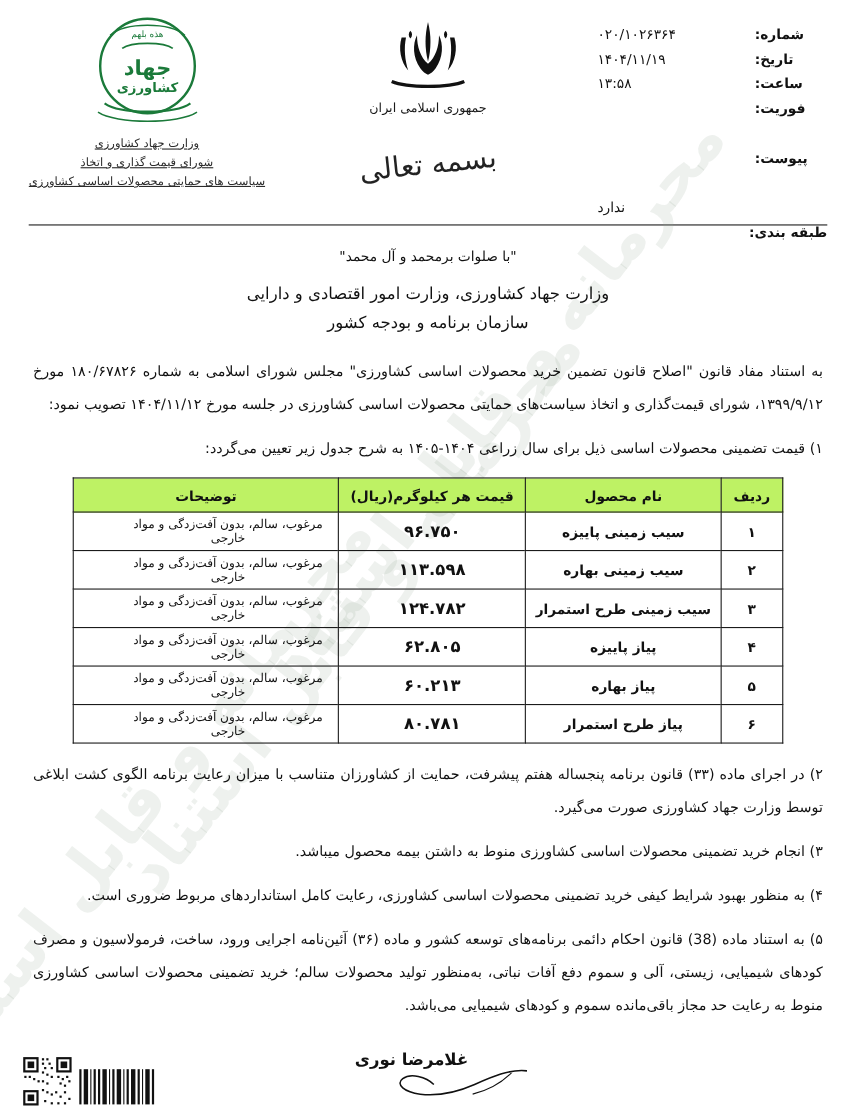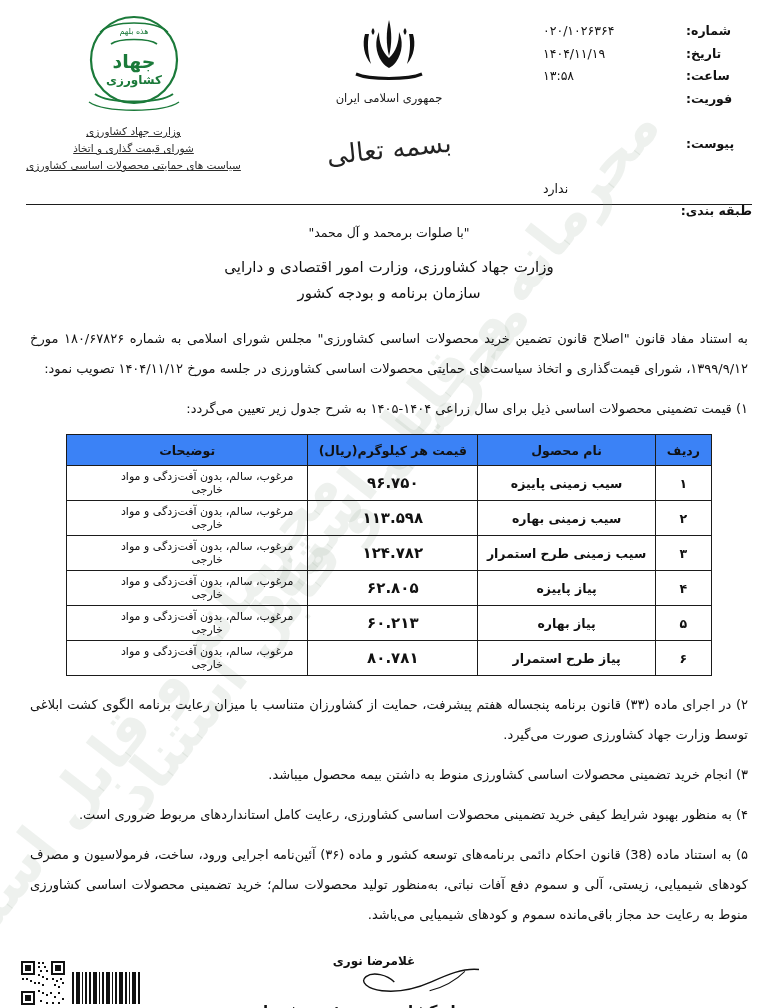--- a/index.html
+++ b/index.html
@@ -140,38 +140,38 @@
   }
   table.prices th, table.prices td {
     border: 1px solid #1b1b1b;
     padding: 4px 6px;
     text-align: center;
     height: 22px;
   }
   table.prices thead th {
     font-weight: bold;
     font-size: 12.5px;
-    background: #3b82f6;
+    background: #bef264;
   }
   table.prices td.c-row { width: 46px; }
   table.prices td.c-name { width: 196px; font-weight: bold; font-size: 12.5px;}
   table.prices td.c-price { width: 176px; font-weight: bold; font-size: 15px;}
   table.prices td.c-desc { width: 228px; font-size: 11px; padding-left: 46px; }
   table.prices td.c-row { font-weight: bold; font-size: 12.5px;}
 
   
   .sign-block {
     margin-top: 24px;
     text-align: center;
     direction: rtl;
     position: relative;
   }
   .sign-name {
     font-weight: bold;
-    font-size: 12px;
+    font-size: 15px;
     margin-bottom: 2px;
     padding-right: 30px;
   }
   .sign-scribble {
     height: 30px;
     margin: -4px 0 0 0;
   }
   .sign-title {
     font-weight: bold;
     font-size: 15px;

